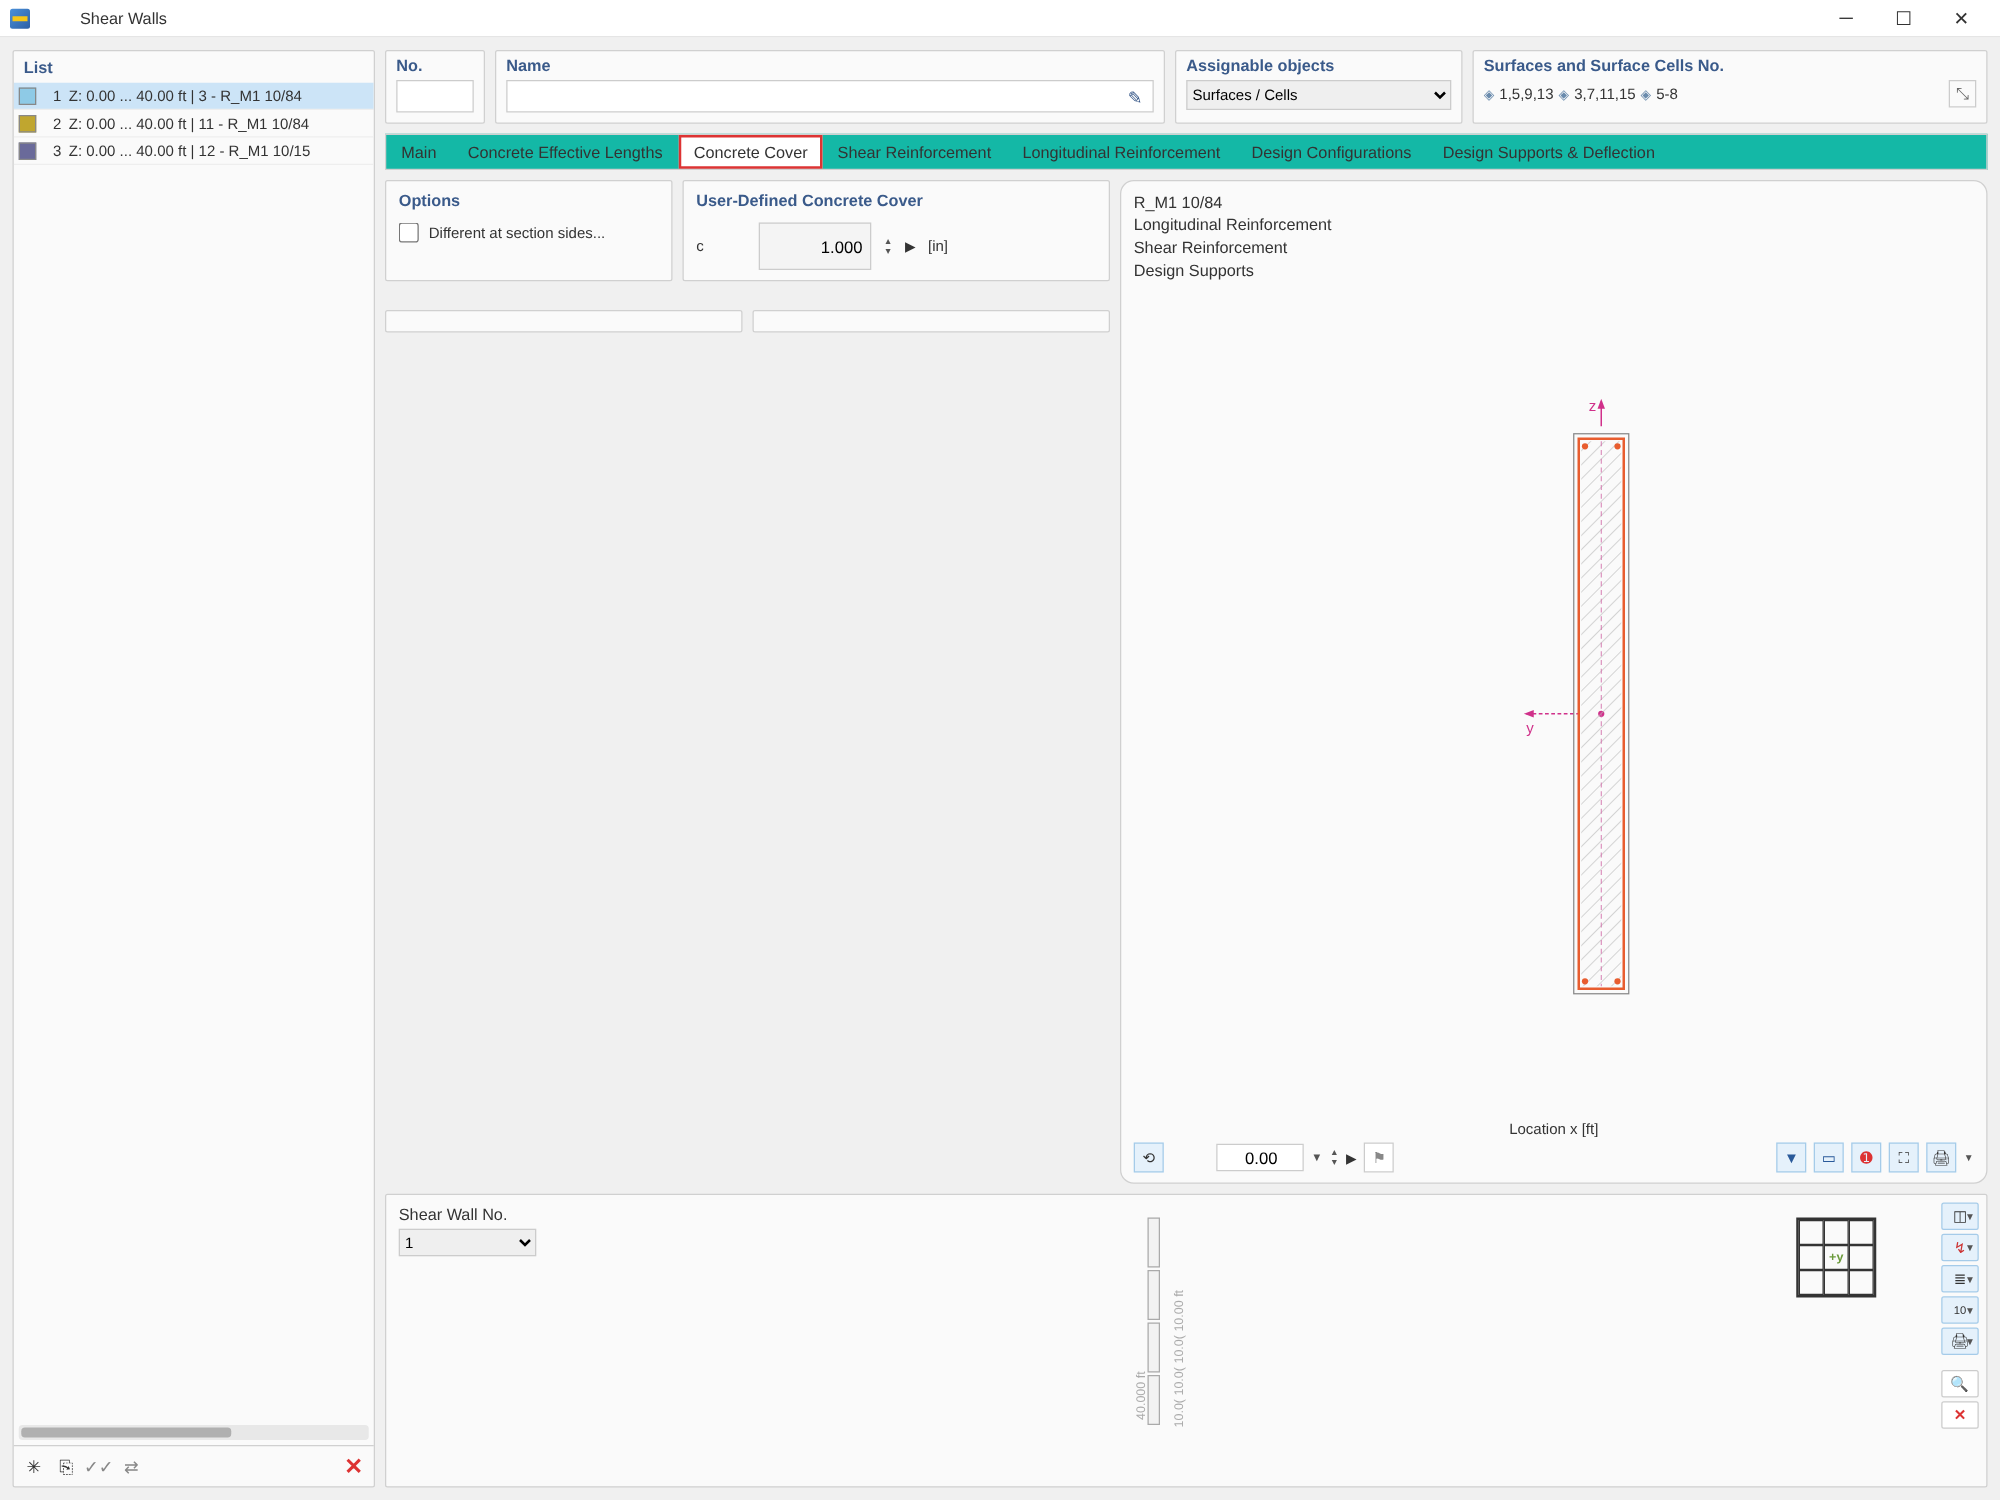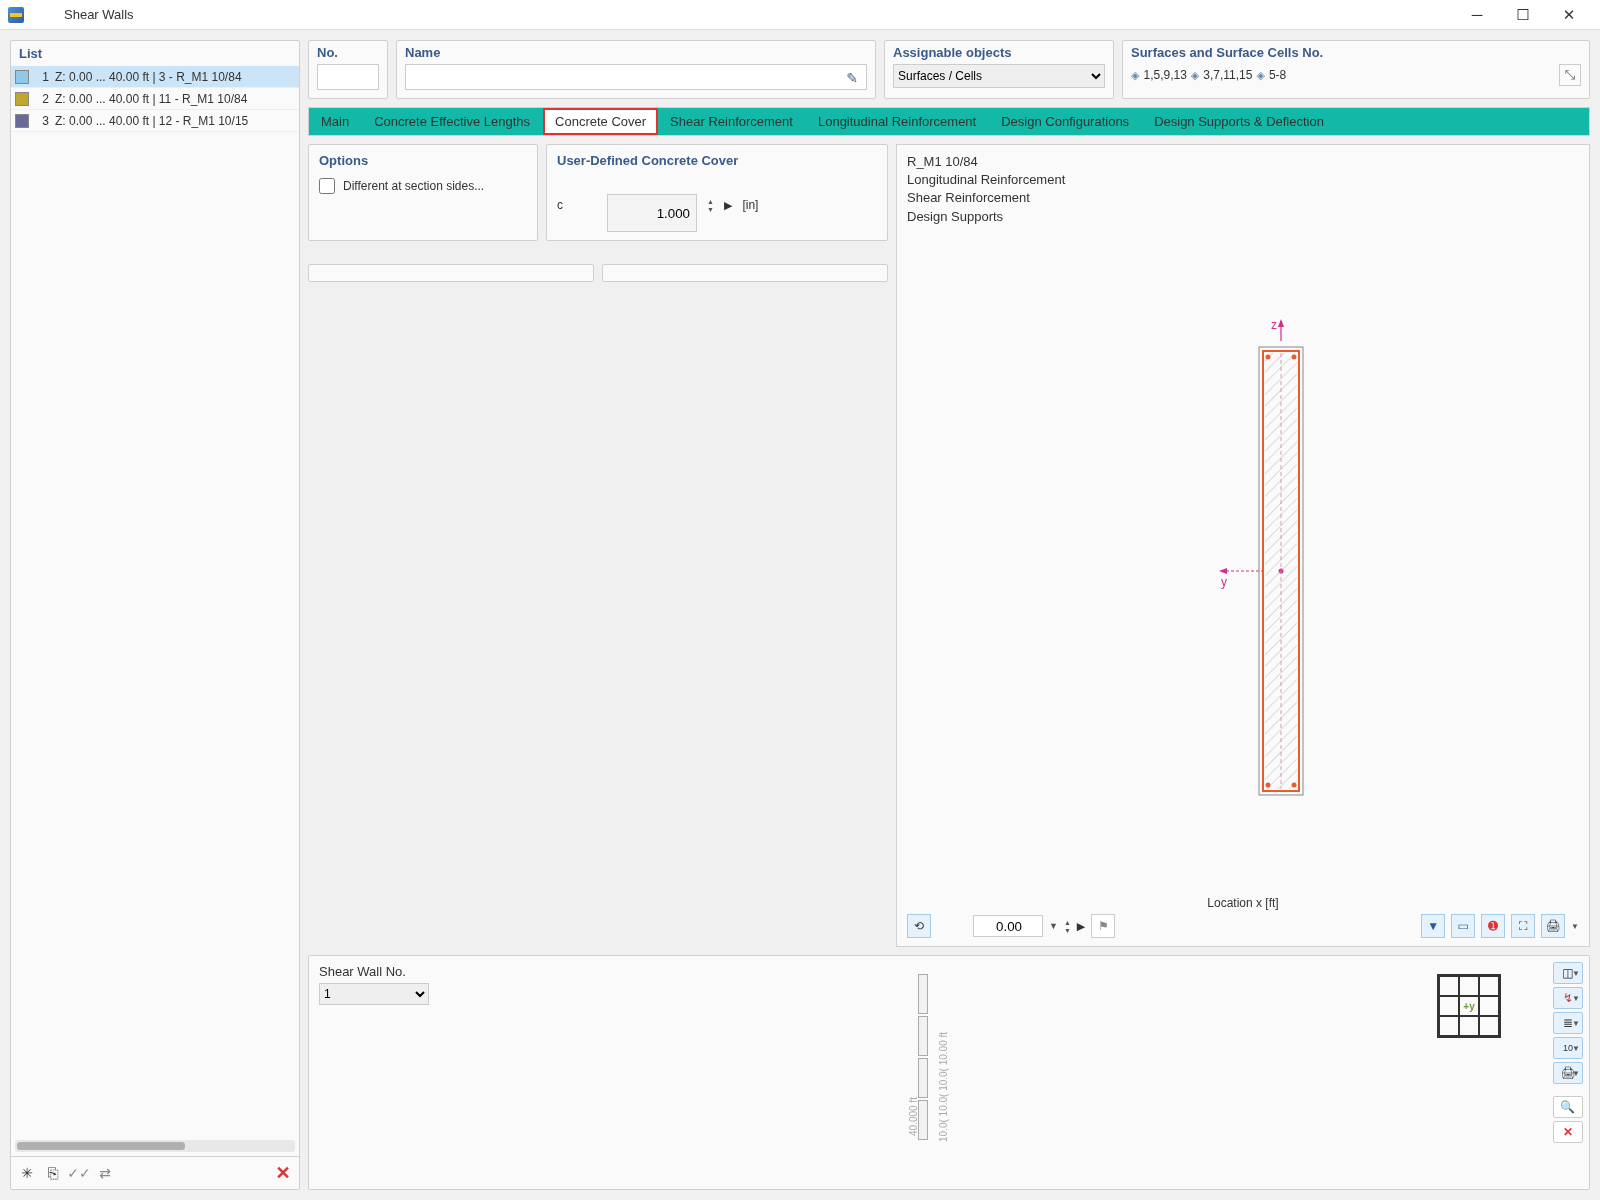--- a/index.html
+++ b/index.html
@@ -28,21 +28,21 @@
 .list-scroll { height: 12px; background: #e8e8e8; margin: 4px; border-radius: 3px; position: relative; }
 .list-scroll::after { content:""; position:absolute; left:2px; top:2px; width:60%; height:8px; background:#b0b0b0; border-radius:3px; }
 .list-toolbar { display: flex; gap: 2px; padding: 4px; border-top: 1px solid #d0d0d0; }
 .tbtn { width: 24px; height: 24px; border: 1px solid transparent; display: flex; align-items: center; justify-content: center; font-size: 14px; border-radius: 2px; }
 
 
 .header-row { display: flex; gap: 8px; }
 .header-cell { background: #fafafa; border: 1px solid #d0d0d0; border-radius: 2px; padding: 4px 8px 8px; }
 .header-cell .hlabel { font-weight: 600; color: #3a5a8a; font-size: 13px; margin-bottom: 4px; }
 .hc-no { width: 80px; }
-.hc-name { width: 480px; position: relative; }
+.hc-name { width: 536px; position: relative; }
 .hc-name input { width: 100%; height: 26px; border: 1px solid #ccc; padding: 2px 24px 2px 6px; font-size:12px; }
 .hc-name .editicon { position:absolute; right:14px; top:28px; width:18px; height:18px; display:flex; align-items:center; justify-content:center; color:#3a5a8a; font-size:14px; }
 .hc-assign { width: 230px; }
 .hc-assign select { width: 100%; height: 24px; border:1px solid #ccc; font-size:12px; }
 .hc-surfaces { flex: 1; }
 .surfaces-line { display:flex; align-items:center; gap:4px; font-size:12px; }
 .surf-icon { color:#6a8bad; font-size:11px; }
 .pick-btn { margin-left:auto; width:22px; height:22px; border:1px solid #ccc; display:flex; align-items:center; justify-content:center; font-size:13px; color:#666; }
 
 
@@ -57,27 +57,27 @@
 .panel-small.tall { flex:1; }
 .panel-small .phead { font-weight:600; color:#3a5a8a; font-size:13px; margin-bottom:10px; }
 .options-row { display:flex; flex-direction:column; gap:23px; }
 .sub-row { display:flex; gap:8px; flex:1; }
 .opt-panel { width:230px; }
 .cover-panel { flex:1; }
 .chk { display:flex; align-items:center; gap:8px; font-size:12px; }
 .chk input { width:16px; height:16px; }
 .param-row { display:flex; align-items:center; gap:10px; font-size:12px; }
 .param-row .pname { width:40px; }
-.param-row .pval { width:90px; height:38px; border:1px solid #ccc; text-align:right; padding:2px 6px; background:#f4f4f4;margin-top:16px; }
+.param-row .pval { width:90px; height:38px; border:1px solid #ccc; text-align:right; padding:2px 6px; background:#f4f4f4; }
 .spin { display:flex; flex-direction:column; gap:1px; }
 .spin span { font-size:7px; line-height:7px; color:#555; }
 .arrow-r { font-size:11px; color:#333; }
 
 
-.preview-panel { flex:1; background:#fafafa; border:1px solid #d0d0d0; border-radius:0; padding:8px 10px; display:flex; flex-direction:column; }
+.preview-panel { flex:1; background:#fafafa; border:1px solid #d0d0d0; border-radius:11px; padding:8px 10px; display:flex; flex-direction:column; }
 .preview-list { font-size:13px; line-height:1.4; }
 .section-svg { flex:1; display:flex; align-items:center; justify-content:center; }
 .preview-footer { }
 .loc-label { font-size:12px; text-align:center; margin-bottom:4px; }
 .loc-row { display:flex; align-items:center; gap:6px; }
 .loc-row .mini-btn { width:24px; height:24px; border:1px solid #a5cbe9; background:#e5f1fb; display:flex; align-items:center; justify-content:center; font-size:12px; }
 .loc-row .mini-btn.plain { border-color:#ccc; background:#fff; }
 .loc-input { width:70px; height:22px; border:1px solid #ccc; text-align:right; padding:2px 20px; }
 .loc-row .spacer { flex:1; }
 

